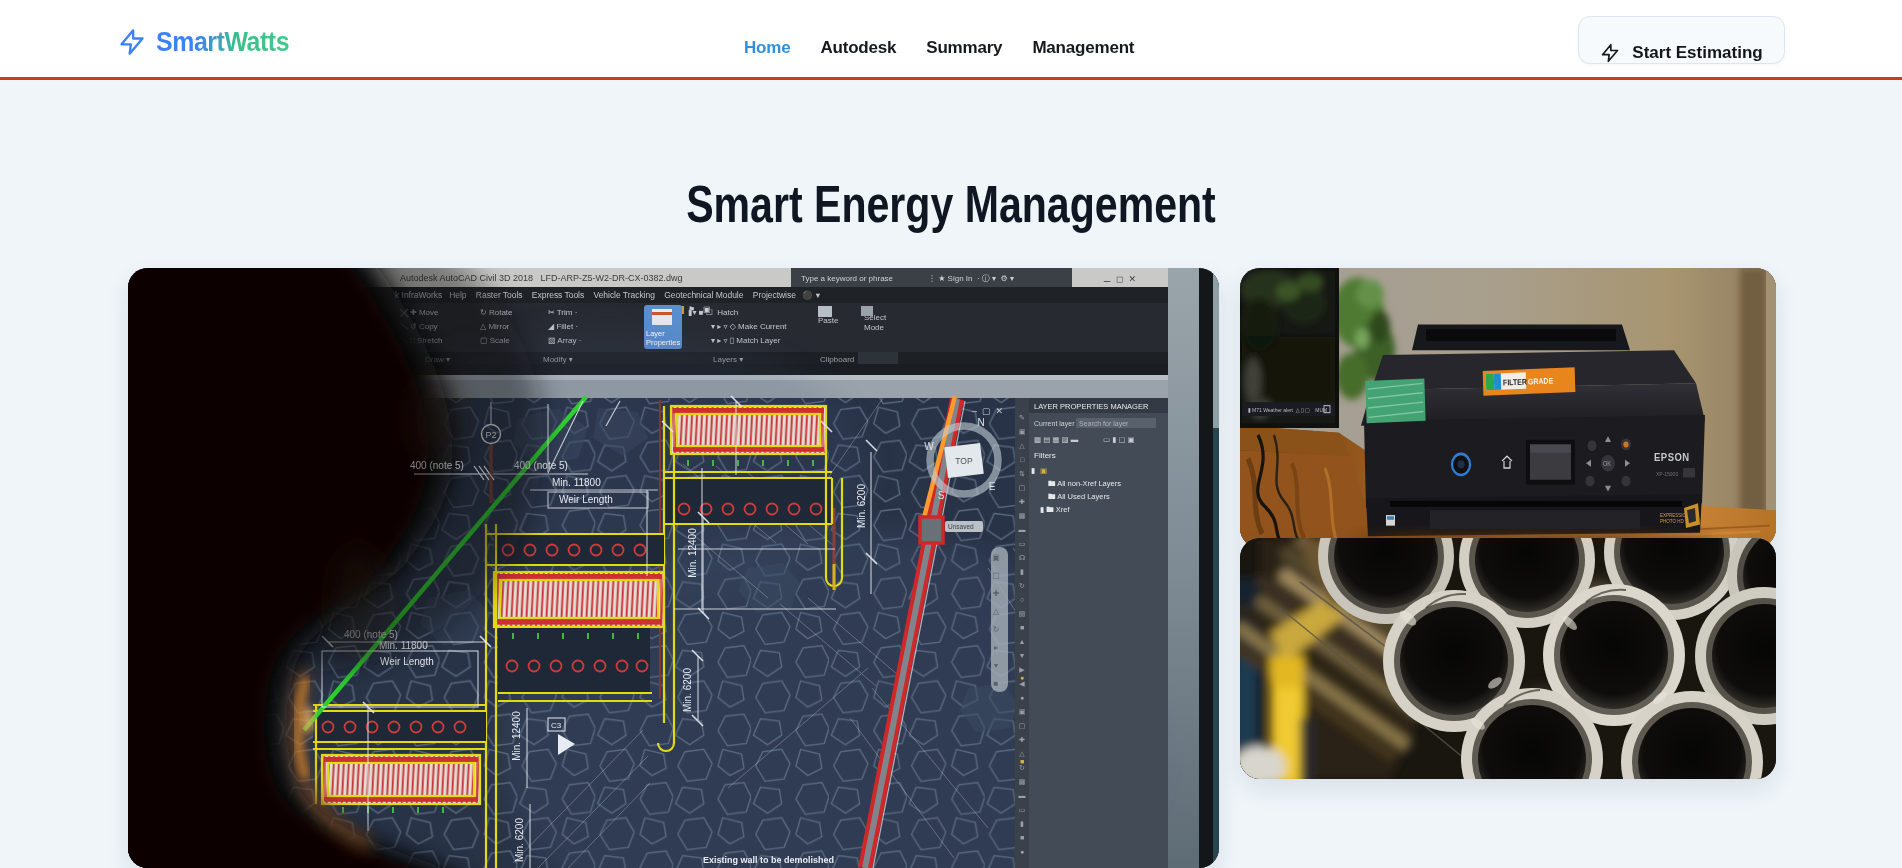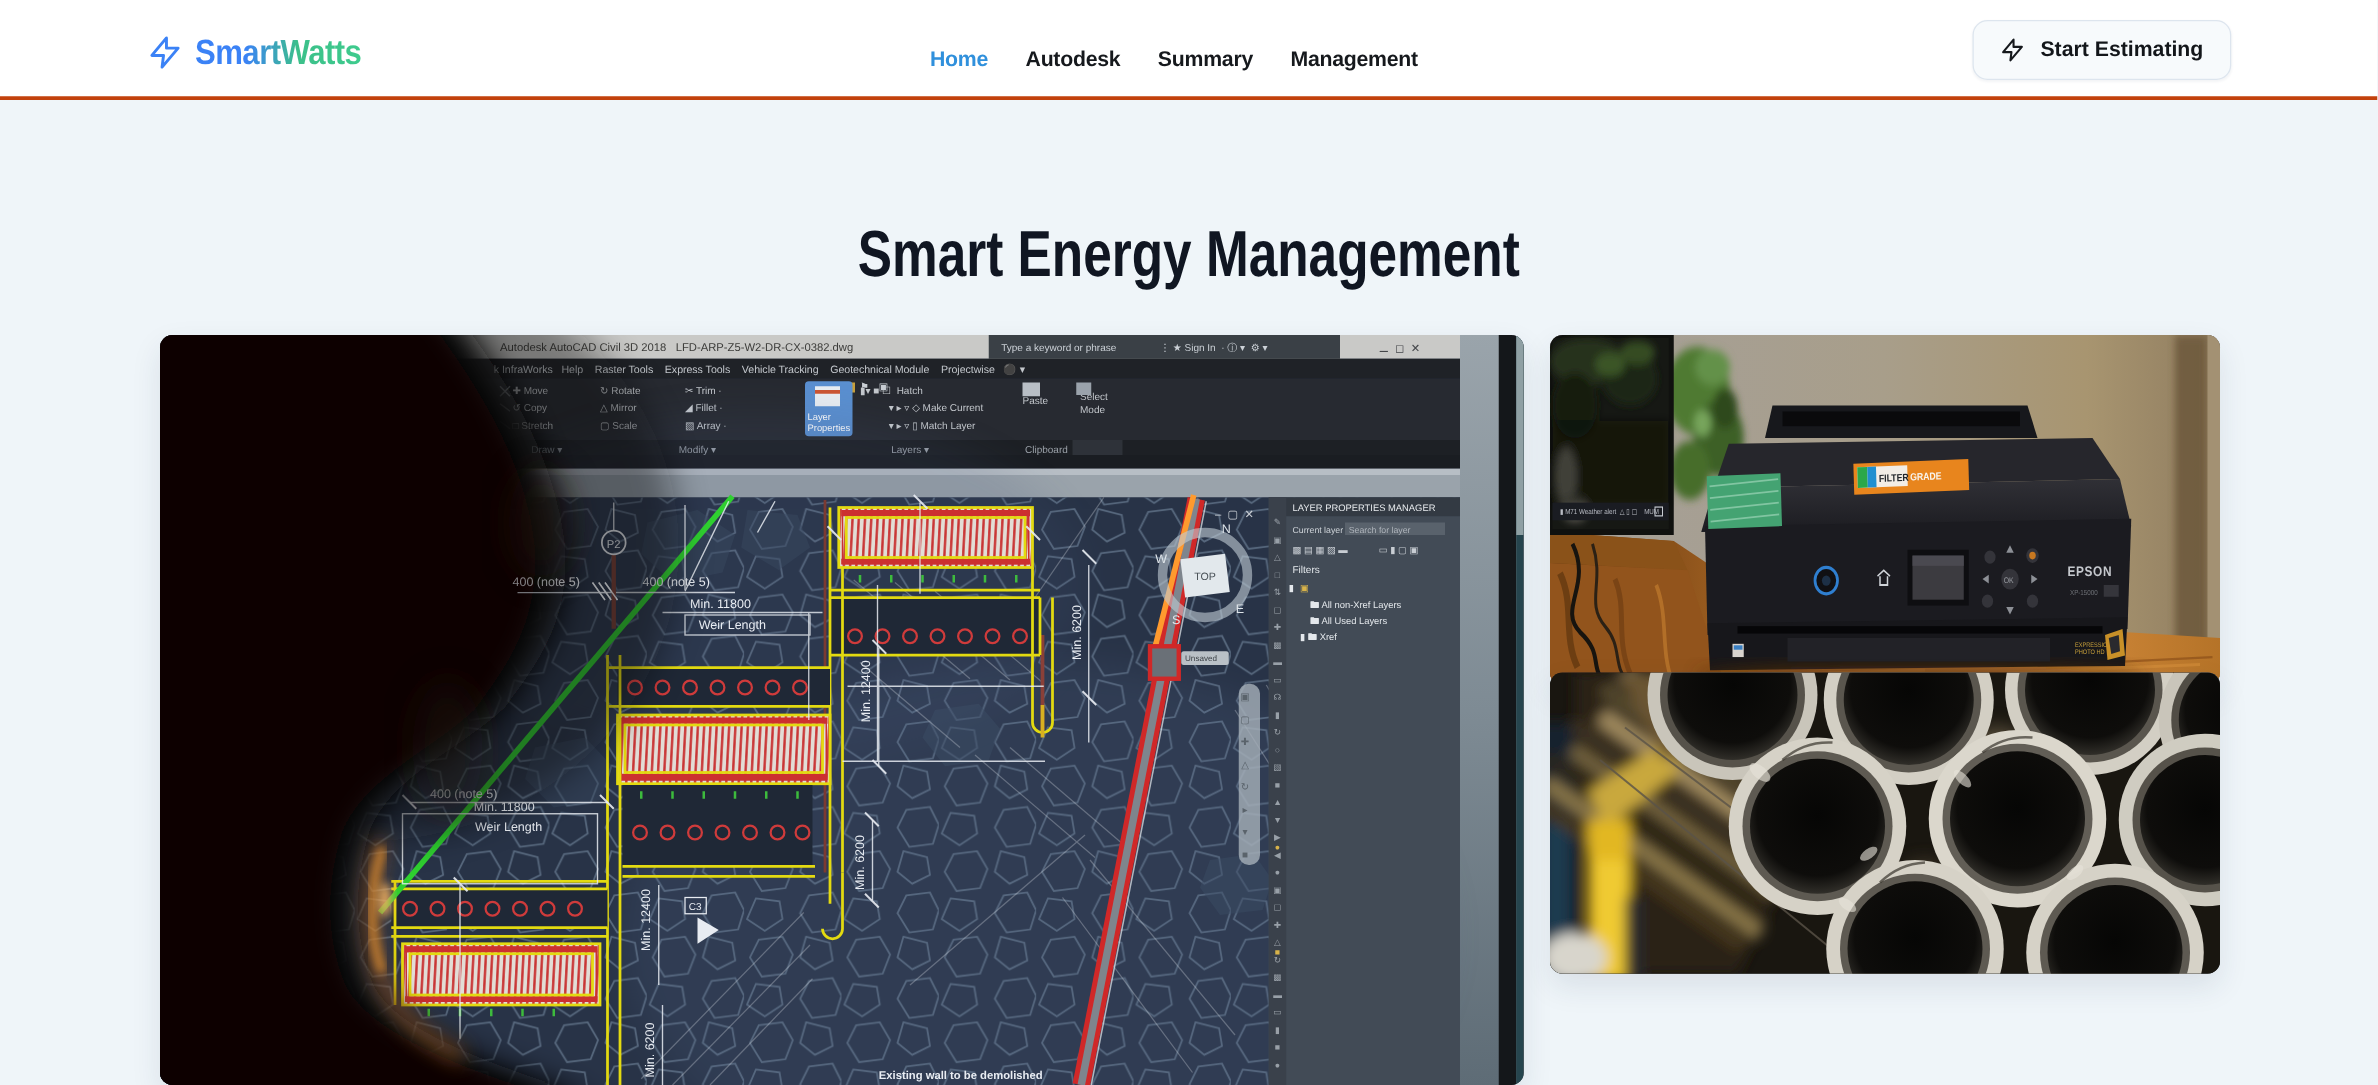--- a/index.html
+++ b/index.html
@@ -8,24 +8,24 @@
   header { position:absolute; top:0; left:0; width:1902px; height:80px; background:#ffffff; border-bottom:3px solid #c2410c; }
   .logo { position:absolute; left:118px; top:26px; display:flex; align-items:center; }
   .logo svg { width:28px; height:28px; }
   .logoText { font-size:28px; font-weight:bold; letter-spacing:-0.5px; margin-left:10px;
     background:linear-gradient(90deg,#3b82f6 0%, #3b82f6 30%, #3cc08a 62%, #3ecb8d 100%);
     -webkit-background-clip:text; background-clip:text; color:transparent;
     transform:scaleX(0.89); transform-origin:left center; }
   nav { position:absolute; left:744px; top:0; height:80px; display:flex; align-items:center; gap:30px; }
   nav a { text-decoration:none; color:#16191d; font-size:17px; font-weight:bold; letter-spacing:-0.2px;margin-top:16px; }
   nav a.active { color:#3090dc; }
-  .cta { position:absolute; left:1578px; top:16px; width:207px; height:48px; background:#f7fafc; border:1px solid #dde5ee; border-radius:12px; display:flex; align-items:center; justify-content:center; gap:12px; box-shadow:0 1px 2px rgba(20,40,80,0.05); }
+  .cta { position:absolute; left:1578px; top:16px; width:207px; height:48px; background:#f7fafc; border:1px solid #dde5ee; border-radius:12px; display:flex; align-items:flex-end; justify-content:center; gap:12px; box-shadow:0 1px 2px rgba(20,40,80,0.05); }
   .cta span { font-size:17px; font-weight:bold; color:#13161a; }
   h1 { position:absolute; top:178px; left:0; width:1902px; text-align:center; font-size:52px; line-height:52px; font-weight:bold; color:#101622; transform:scaleX(0.79); }
-  .card { position:absolute; border-radius:10px; overflow:hidden; box-shadow:0 10px 24px rgba(30,50,80,0.10); background:#222; }
+  .card { position:absolute; border-radius:20px; overflow:hidden; box-shadow:0 10px 24px rgba(30,50,80,0.10); background:#222; }
   #cadCard { left:128px; top:268px; width:1091px; height:600px; }
   #printerCard { left:1240px; top:268px; width:536px; height:280px;text-align:right; }
   #pipesCard { left:1240px; top:538px; width:536px; height:241px; }
   .card svg { display:block; width:100%; height:100%; }
 </style>
 </head>
 <body>
 
 <header>
   <div class="logo">

